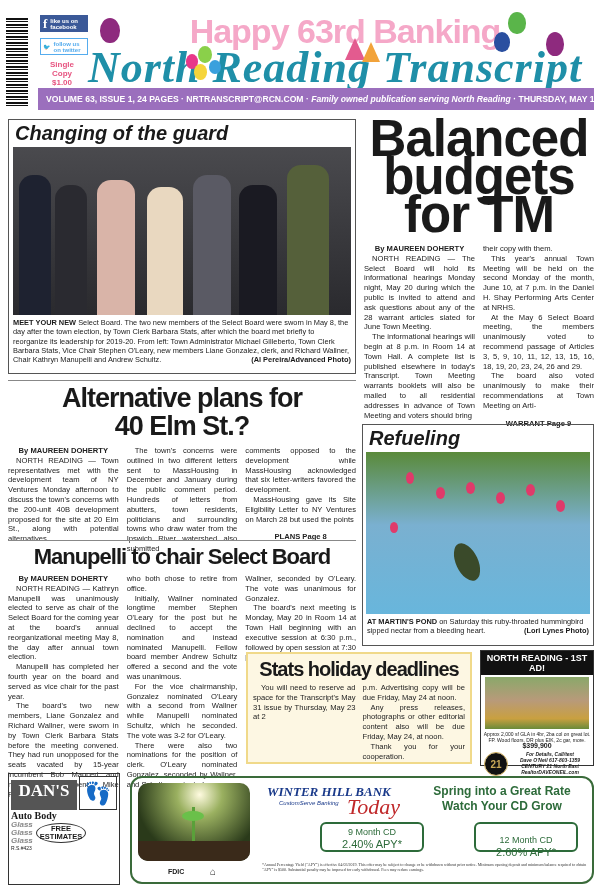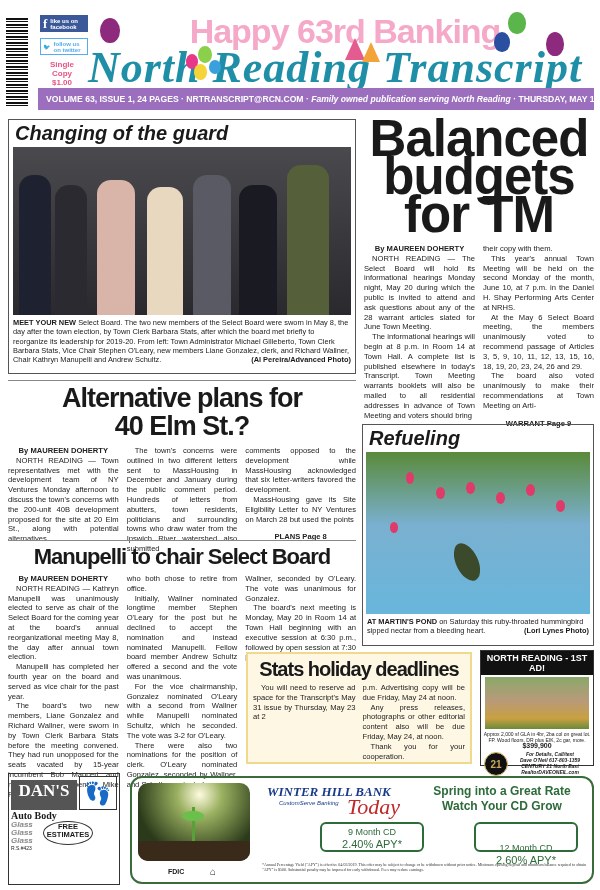--- a/index.html
+++ b/index.html
@@ -205,21 +205,21 @@
     </div>
   </div>
 </div>
 
 <div class="abs" style="left:8px;top:773px;width:112px;height:112px;border:1px solid #333;padding:2px">
   <div style="display:flex;gap:2px">
     <div style="flex:1;background:#555;color:#fff;font-family:'Liberation Serif',serif;font-weight:bold;font-size:17px;text-align:center;line-height:22px;margin-top:4px">DAN'S</div>
     <div style="width:38px;height:34px;border:1px solid #333;font-size:22px;text-align:center;line-height:34px">👣</div>
   </div>
   <div style="font-family:'Liberation Serif',serif;font-weight:bold;font-size:10px">Auto Body</div>
-  <div style="display:flex;gap:10px">
+  <div style="display:flex;align-items:center;gap:3px">
     <div style="font-style:italic;color:#888;font-size:8px;line-height:8px;font-weight:bold">
       <div>Glass</div>
       <div>Glass</div>
       <div>Glass</div>
     </div>
     <div style="border:1px solid #333;border-radius:50%;padding:1px 3px;font-size:7.5px;font-weight:bold;text-align:center;line-height:8px">
       <div>FREE</div>
       <div>ESTIMATES</div>
     </div>
   </div>
@@ -240,18 +240,18 @@
   </div>
   <div style="position:absolute;left:215px;top:16px;color:#c0282a;font-style:italic;font-family:'Liberation Serif',serif;font-size:22px">Today</div>
   <div style="position:absolute;left:280px;top:6px;width:180px;text-align:center;color:#2d6b3a;font-weight:bold;font-size:12px;line-height:15px">
     <div>Spring into a Great Rate</div>
     <div>Watch Your CD Grow</div>
   </div>
   <div class="cd" style="position:absolute;left:188px;top:44px;width:104px;height:30px;font-size:9px;line-height:12px;padding-top:2px">
     <div>9 Month CD</div>
     <div style="font-size:11px">2.40% APY*</div>
   </div>
-  <div class="cd" style="position:absolute;left:342px;top:44px;width:104px;height:30px;font-size:9px;line-height:12px;padding-top:18px">
+  <div class="cd" style="position:absolute;left:342px;top:44px;width:104px;height:30px;font-size:9px;line-height:12px;padding-top:10px">
     <div>12 Month CD</div>
     <div style="font-size:11px">2.60% APY*</div>
   </div>
   <div style="position:absolute;left:130px;top:84px;width:326px;font-size:4px;line-height:5px;font-family:'Liberation Serif',serif;color:#333">*Annual Percentage Yield ("APY") is effective 04/03/2019. This offer may be subject to change or be withdrawn without prior notice. Minimum opening deposit and minimum balance required to obtain "APY" is $500. Substantial penalty may be imposed for early withdrawal. Fees may reduce earnings.</div>
 </div>
 
 </body></html>

